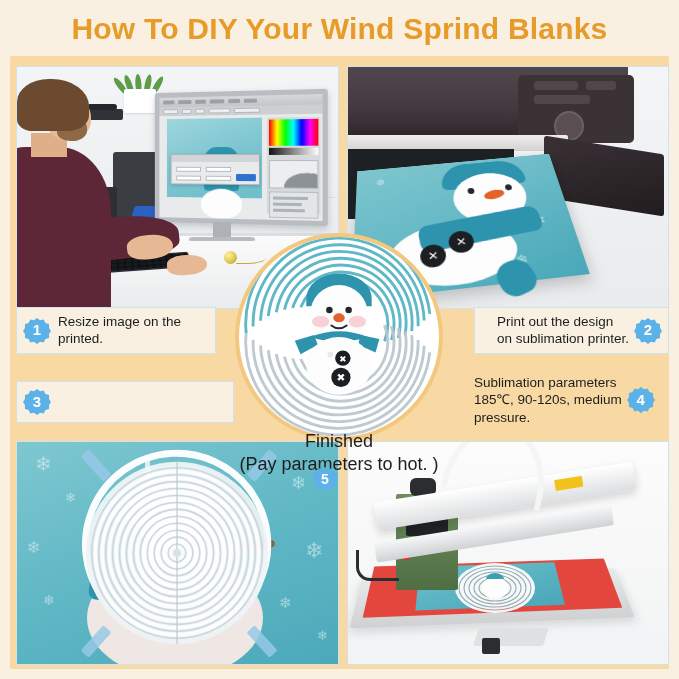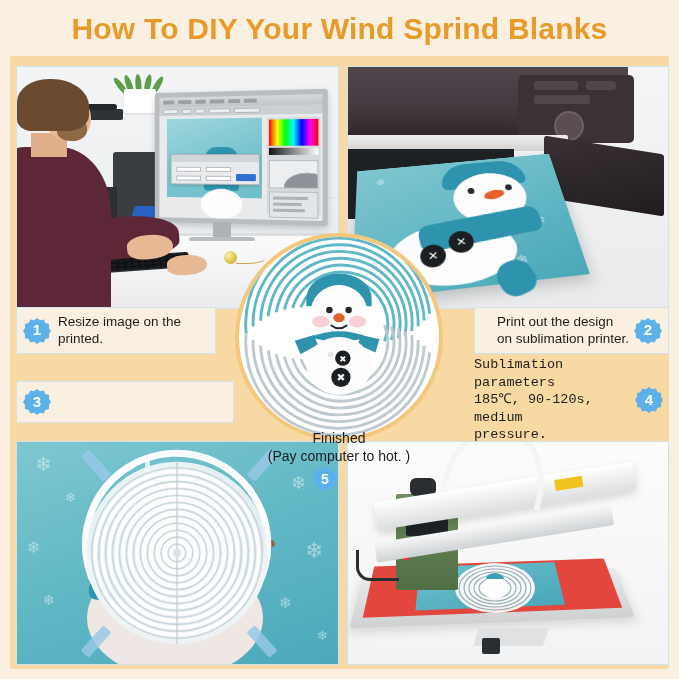--- a/index.html
+++ b/index.html
@@ -149,40 +149,40 @@
   .stepbox{
     position:absolute;background:#faf0e1;border:1px solid #cfe3ef;box-sizing:border-box;
     display:flex;align-items:center;color:#1d1d1d;font-size:13.5px;line-height:1.22;
   }
   .s1{left:16px;top:307px;width:200px;height:47px;padding:0 6px;}
   .s2{left:474px;top:307px;width:195px;height:47px;padding:8px 6px;justify-content:flex-end;}
   .s3{left:16px;top:381px;width:218px;height:42px;padding:0 6px;}
   .s4{left:468px;top:372px;width:201px;height:56px;padding:0 6px;border:none;background:transparent;}
   .steptext{white-space:pre-line;}
   .s2 .steptext{text-align:left;}
-  .s4 .steptext{line-height:1.3;font-family:Liberation Mono, monospace;}
+  .s4 .steptext{line-height:1.3;}
 
   .badge{
     position:relative;flex:0 0 auto;width:28px;height:28px;
     display:flex;align-items:center;justify-content:center;
     color:#fff;font-size:15px;font-weight:bold;z-index:2;
   }
   .badge svg{position:absolute;inset:0;width:28px;height:28px;}
   .badge span{position:relative;z-index:2;}
   .bm-r{margin-right:7px;}
   .bm-l{margin-left:5px;}
 
   
   .center{
     position:absolute;left:235px;top:233px;width:208px;height:208px;border-radius:50%;
     background:#ffffff;border:4px solid #f3c77e;box-sizing:border-box;overflow:hidden;z-index:5;
   }
   .caption{
     position:absolute;left:216px;top:430px;width:246px;z-index:6;text-align:center;
-    font-size:14px;color:#1d1d1d;line-height:1.25;
+    font-size:18px;color:#1d1d1d;line-height:1.25;
   }
   .cap-badge{position:absolute;left:312px;top:466px;width:26px;height:26px;z-index:7;}
   .cap-badge svg{width:26px;height:26px;}
   .cap-badge span{position:absolute;inset:0;display:flex;align-items:center;justify-content:center;color:#fff;font-size:14px;font-weight:bold;}
 </style>
 </head>
 <body>
 
 <div class="page">
 
@@ -499,21 +499,21 @@
           <text x="4" y="30" font-size="9" fill="#fff" text-anchor="middle" font-family="Liberation Sans">✖</text>
           <circle cx="2" cy="46" r="10" fill="#1c1f22"></circle>
           <text x="2" y="50" font-size="11" fill="#fff" text-anchor="middle" font-family="Liberation Sans">✖</text>
         </g>
       </g>
     </svg>
   </div>
 
   <div class="caption">
     <div>Finished</div>
-    <div>(Pay computer to hot. )</div>
+    <div>(Pay parameters to hot. )</div>
   </div>
   <div class="cap-badge">
     <svg viewBox="0 0 100 100">
         <path d="M50 4 L61 12 L74 9 L80 21 L93 25 L93 39 L100 50 L93 61 L93 75 L80 79 L74 91 L61 88 L50 96 L39 88 L26 91 L20 79 L7 75 L7 61 L0 50 L7 39 L7 25 L20 21 L26 9 L39 12 Z" fill="#5cb2e8"></path>
       </svg>
     <span>5</span>
   </div>
 
 </div>
 

